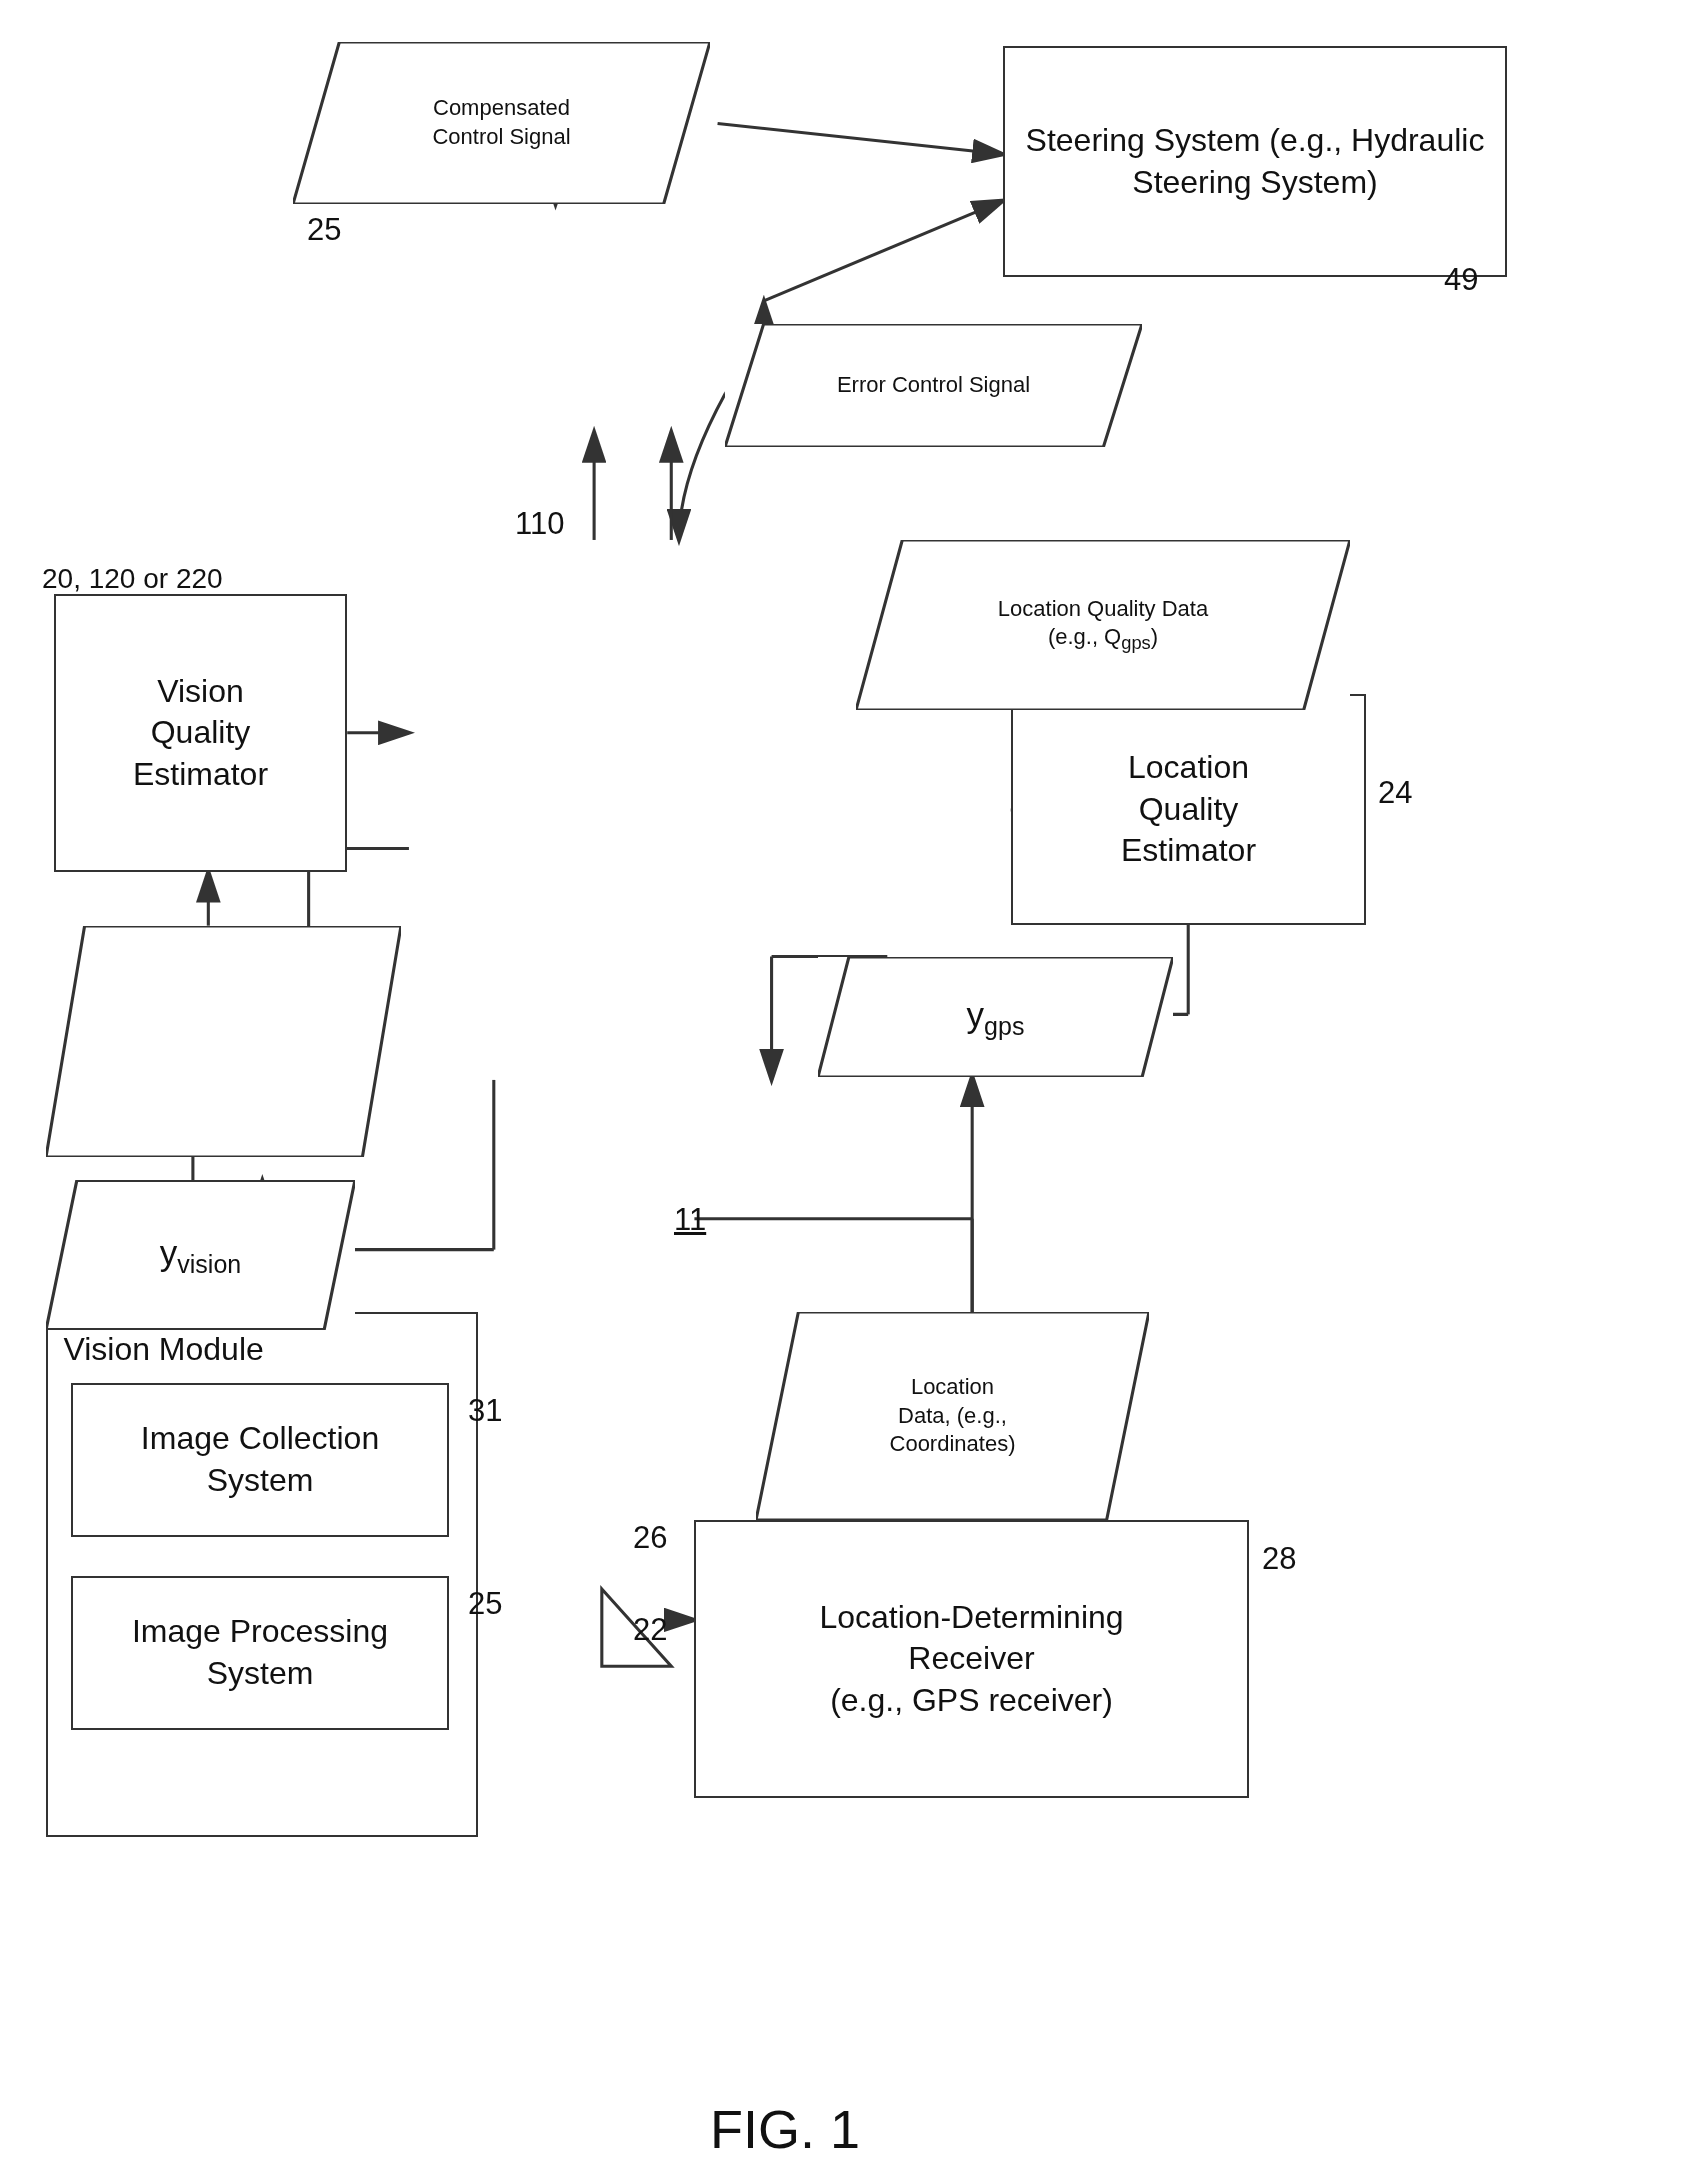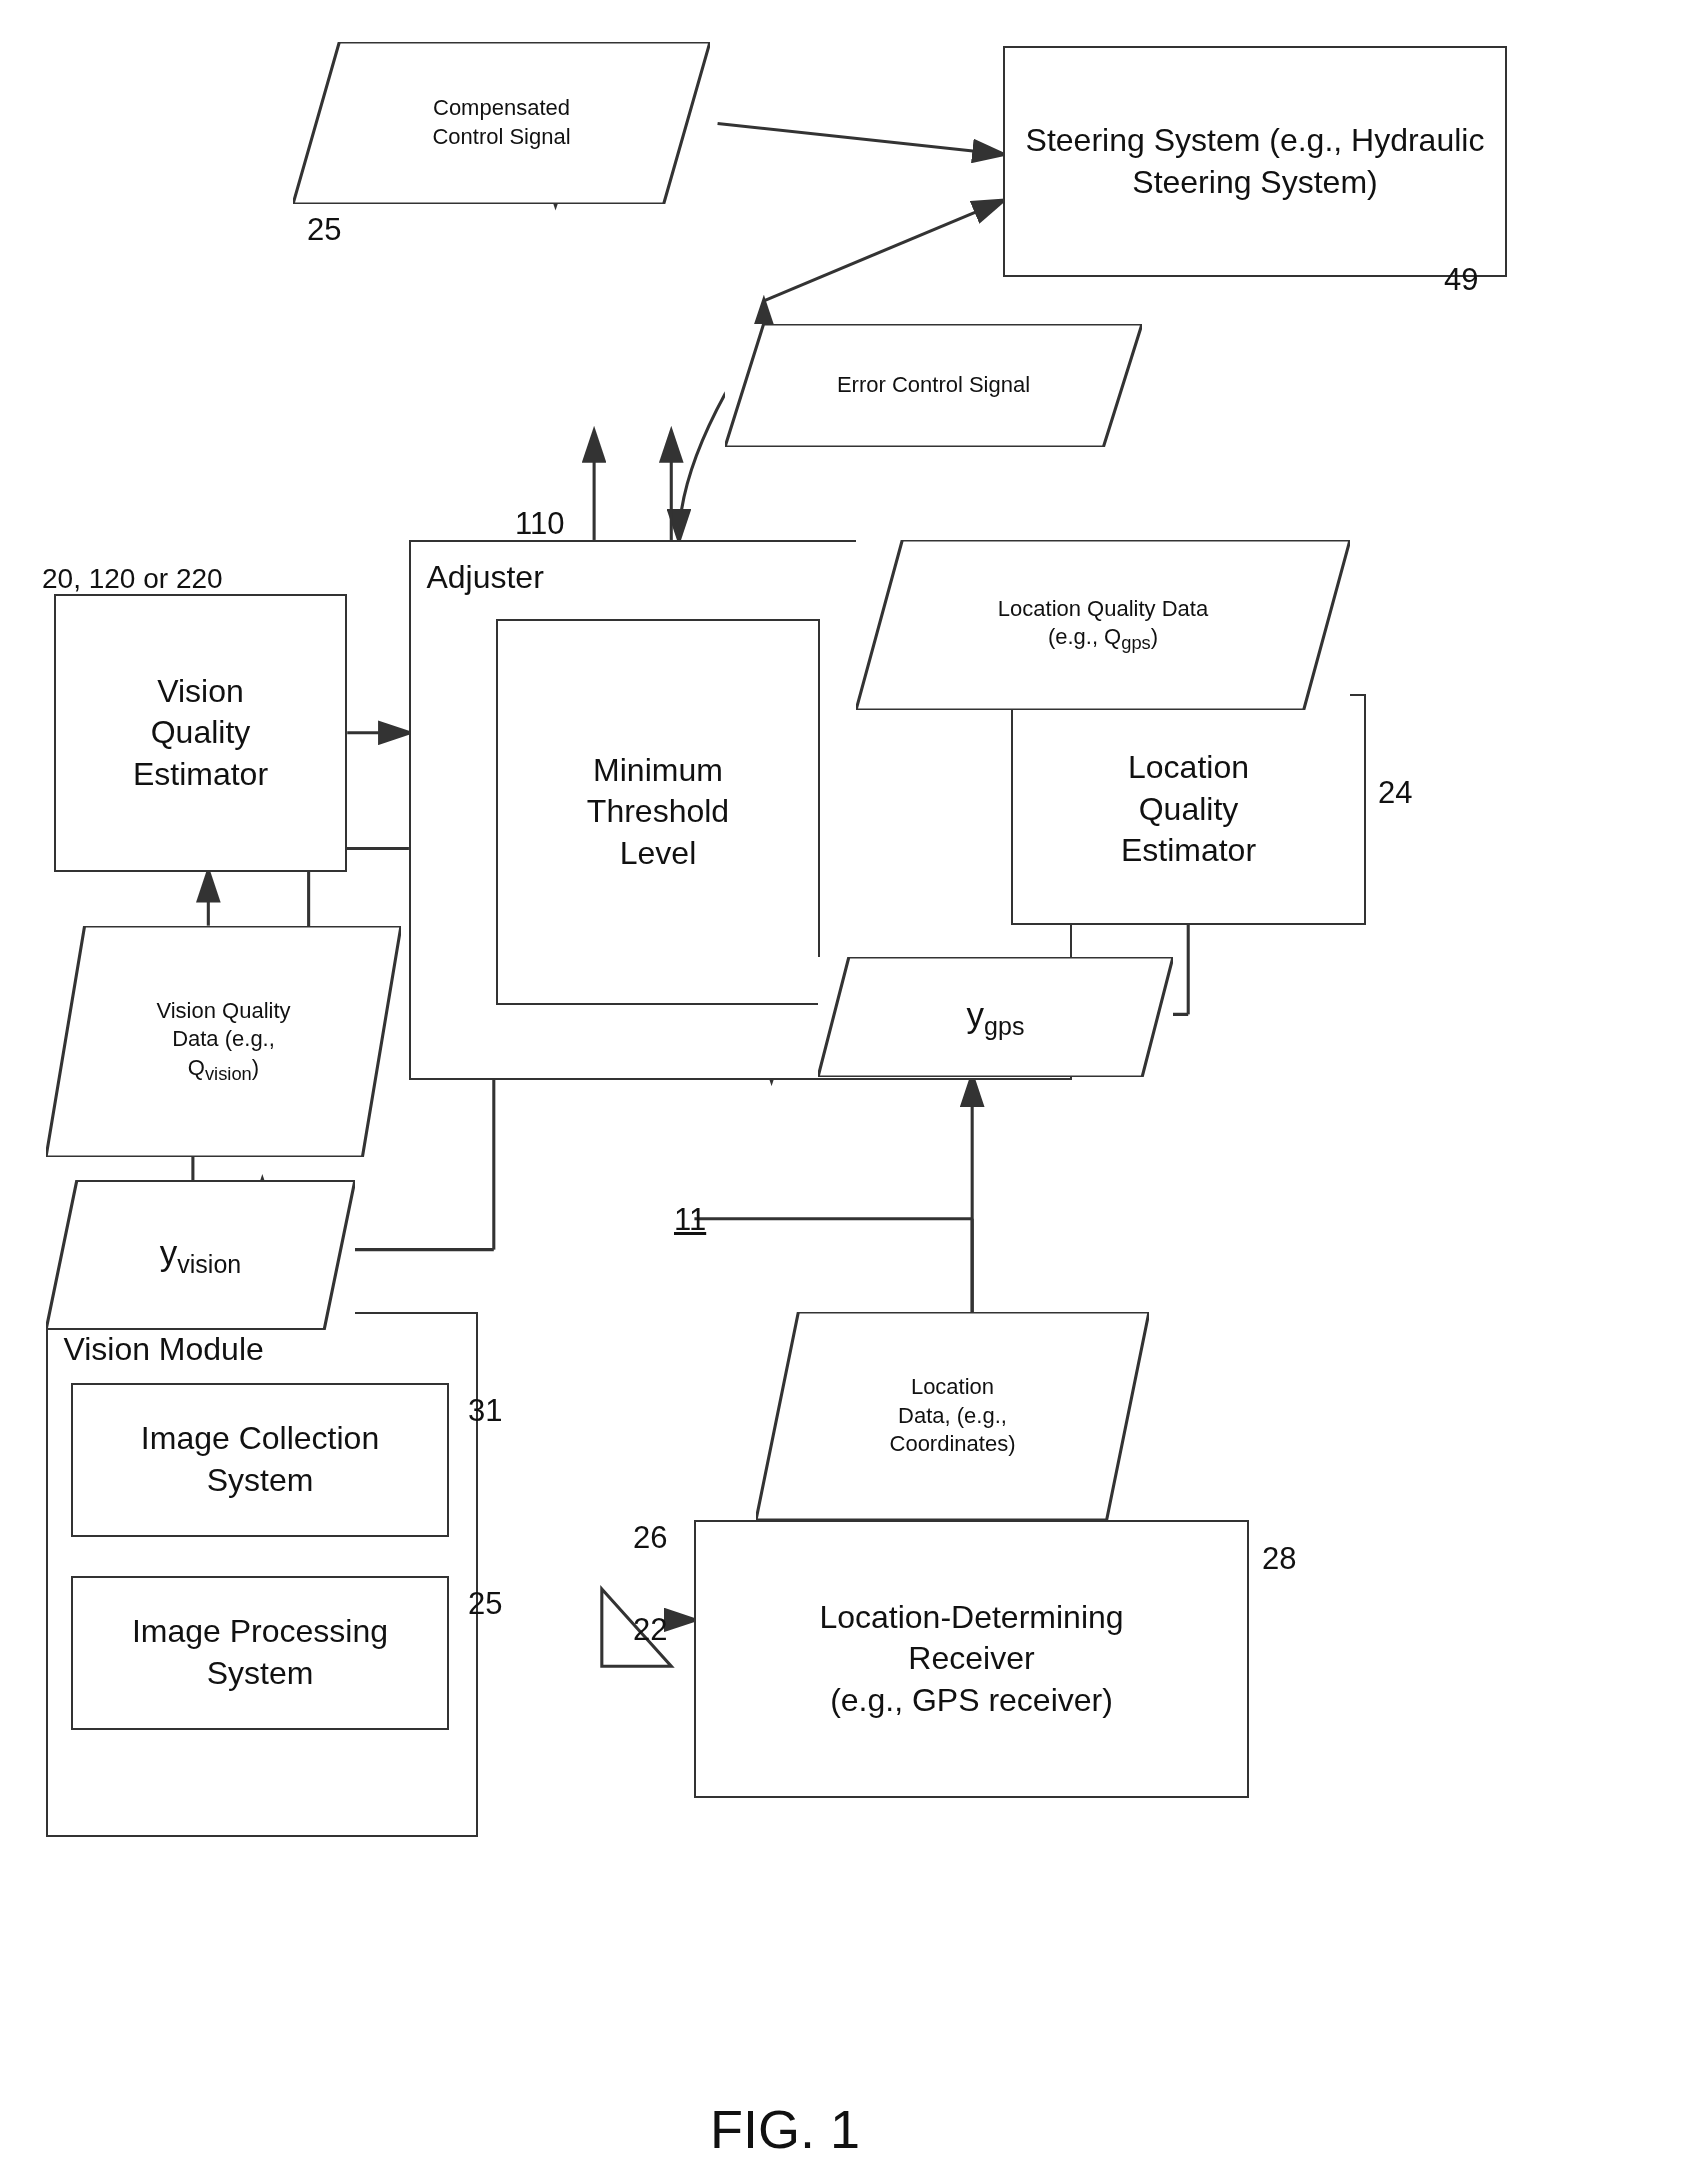--- a/index.html
+++ b/index.html
@@ -151,27 +151,20 @@
 
   </svg>
 
   <div class="box" style="left:1003px; top:46px; width:504px; height:231px;">
     <span class="box-text">Steering System
 (e.g., Hydraulic
 Steering System)</span>
   </div>
 
 
-  <div class="box" style="left:409px; top:540px; width:663px; height:540px;">
-    <span class="box-text" style="position:absolute; top:15.4px; left:15.4px; font-size:32px;">Adjuster</span>
-
-    <div class="box" style="left:85px; top:77px; width:324px; height:386px; border:2.3px solid #333; position:absolute;">
-      <span class="box-text">Minimum<br>Threshold<br>Level</span>
-    </div>
-  </div>
 
   <div class="box" style="left:54px; top:594px; width:293px; height:278px;">
     <span class="box-text">Vision<br>Quality<br>Estimator</span>
   </div>
 
   <div class="box" style="left:1011px; top:694px; width:355px; height:231px;">
     <span class="box-text">Location<br>Quality<br>Estimator</span>
   </div>
 
   <div class="box" style="left:46px; top:1312px; width:432px; height:525px;">
@@ -215,21 +208,20 @@
     <svg viewBox="0 0 460 155" preserveAspectRatio="none">
       <polygon points="40,0 460,0 420,155 0,155" stroke="#333" stroke-width="4" fill="#fff"></polygon>
     </svg>
     <span class="para-text" style="font-size:35px;">y<sub style="font-size:25px;">gps</sub></span>
   </div>
 
   <div class="para" style="left:46px; top:926px; width:355px; height:231px;">
     <svg viewBox="0 0 460 300" preserveAspectRatio="none">
       <polygon points="50,0 460,0 410,300 0,300" stroke="#333" stroke-width="4" fill="#fff"></polygon>
     </svg>
-    <span class="para-text">Vision Quality<br>Data (e.g.,<br>Q<sub>vision</sub>)</span>
   </div>
 
   <div class="para" style="left:46px; top:1180px; width:309px; height:150px;">
     <svg viewBox="0 0 400 155" preserveAspectRatio="none">
       <polygon points="40,0 400,0 360,155 0,155" stroke="#333" stroke-width="4" fill="#fff"></polygon>
     </svg>
     <span class="para-text" style="font-size:35px;">y<sub style="font-size:25px;">vision</sub></span>
   </div>
 
   <div class="para" style="left:756px; top:1312px; width:393px; height:208px;">

